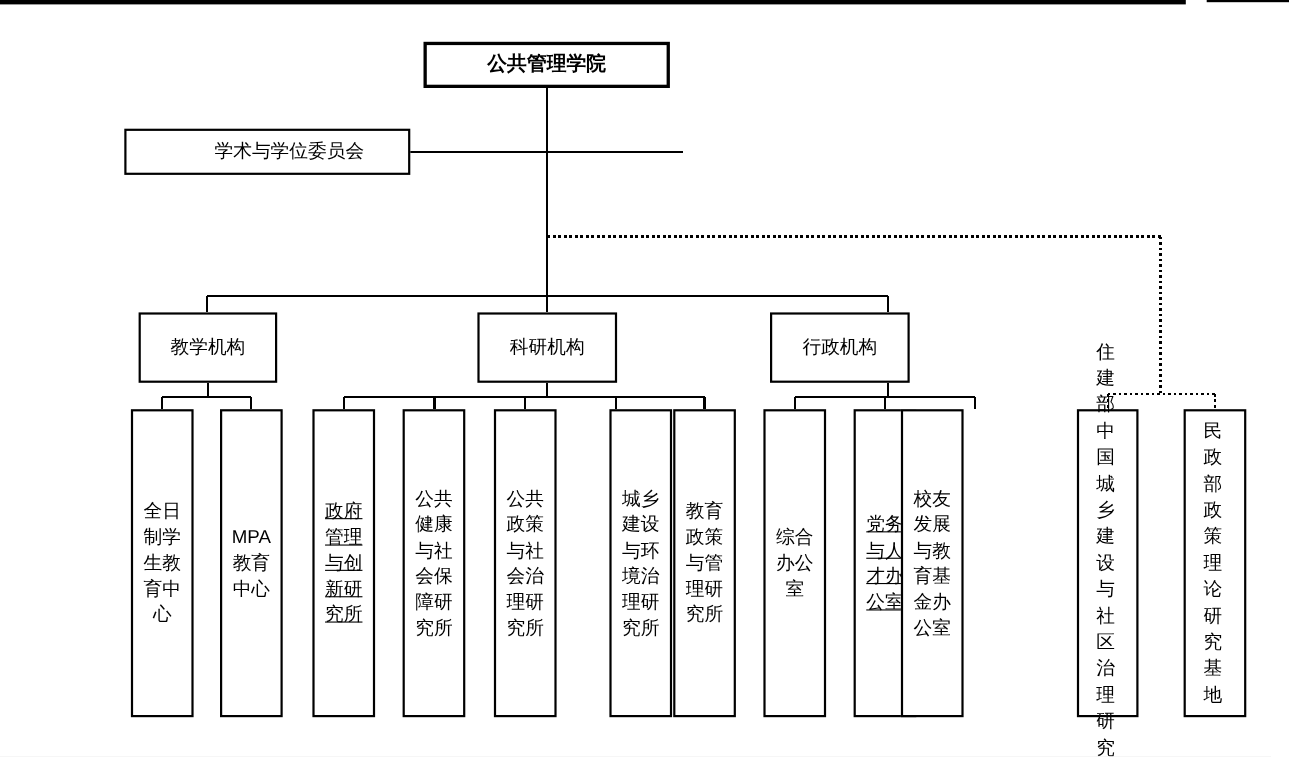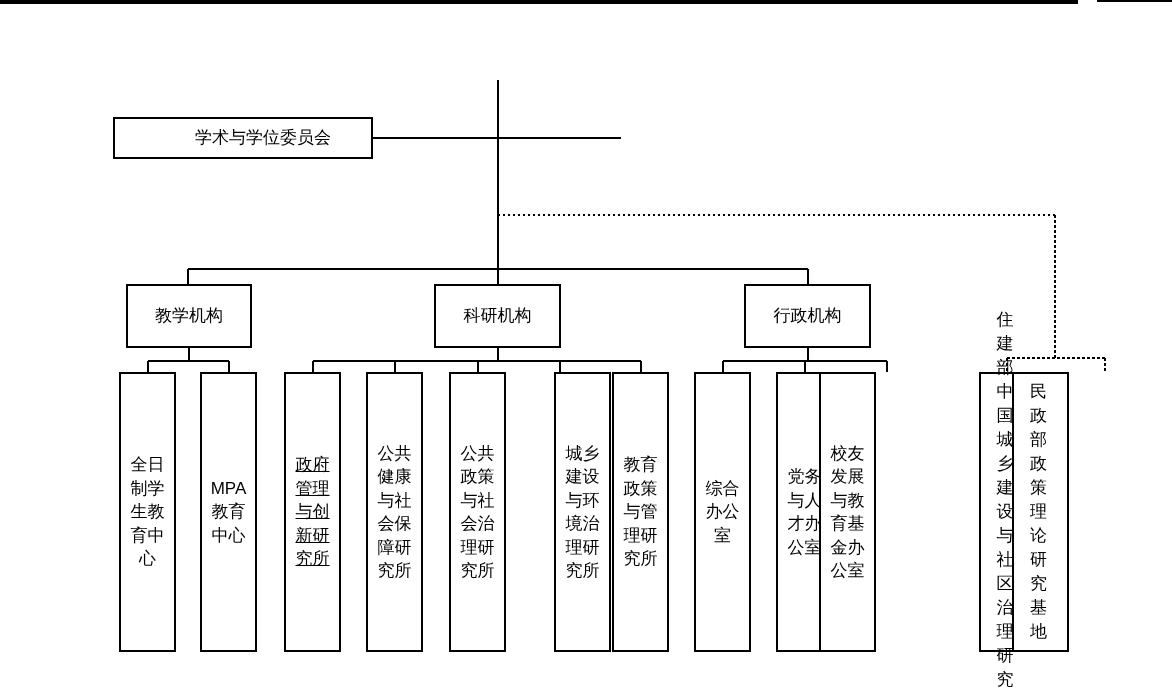--- a/index.html
+++ b/index.html
@@ -62,26 +62,27 @@
     </g>
     <g stroke="#000" stroke-width="2" stroke-dasharray="2.5 2.5">
       <line x1="497.5" y1="215" x2="1055" y2="215"></line>
       <line x1="1055" y1="215" x2="1055" y2="358"></line>
       <line x1="1007" y1="358" x2="1104.5" y2="358"></line>
       <line x1="1007" y1="358" x2="1007" y2="372"></line>
       <line x1="1104.5" y1="358" x2="1104.5" y2="372"></line>
     </g>
   </svg>
 
+  <div class="box root" style="left:385px;top:38px;width:224px;height:42px;">公共管理学院</div>
 
   <div class="box committee" style="left:113px;top:117px;width:260px;height:42px;">学术与学位委员会</div>
 
   <div class="box branch" style="left:126px;top:284px;width:126px;height:64px;">教学机构</div>
   <div class="box branch" style="left:434px;top:284px;width:127px;height:64px;">科研机构</div>
-  <div class="box branch" style="left:744px;top:284px;width:127px;height:64px;text-align:center;">行政机构</div>
+  <div class="box branch" style="left:700px;top:284px;width:127px;height:64px;text-align:center;">行政机构</div>
 
   <div class="box leaf" style="left:119px;">全日
 制学
 生教
 育中
 心</div>
   <div class="box leaf" style="left:200px;">MPA
 教育
 中心</div>
 
@@ -110,40 +111,40 @@
 究所</div>
   <div class="box leaf" style="left:612px;">教育
 政策
 与管
 理研
 究所</div>
 
   <div class="box leaf" style="left:694px;">综合
 办公
 室</div>
-  <div class="box leaf" style="left:776px;">党务
+  <div class="box leaf" style="left:776px;text-decoration:underline;">党务
 与人
 才办
 公室</div>
   <div class="box leaf" style="left:819px;">校友
 发展
 与教
 育基
 金办
 公室</div>
 
   <div class="box leaf spread" style="left:979px;width:56px;">住建
 部中
 国城
 乡建
 设与
 社区
 治理
 研究
 院</div>
-  <div class="box leaf spread" style="left:1012px;width:57px;">民政
+  <div class="box leaf spread" style="left:1076px;width:57px;">民政
 部政
 策理
 论研
 究基
 地</div>
 
 </div>
 
 </body></html>

